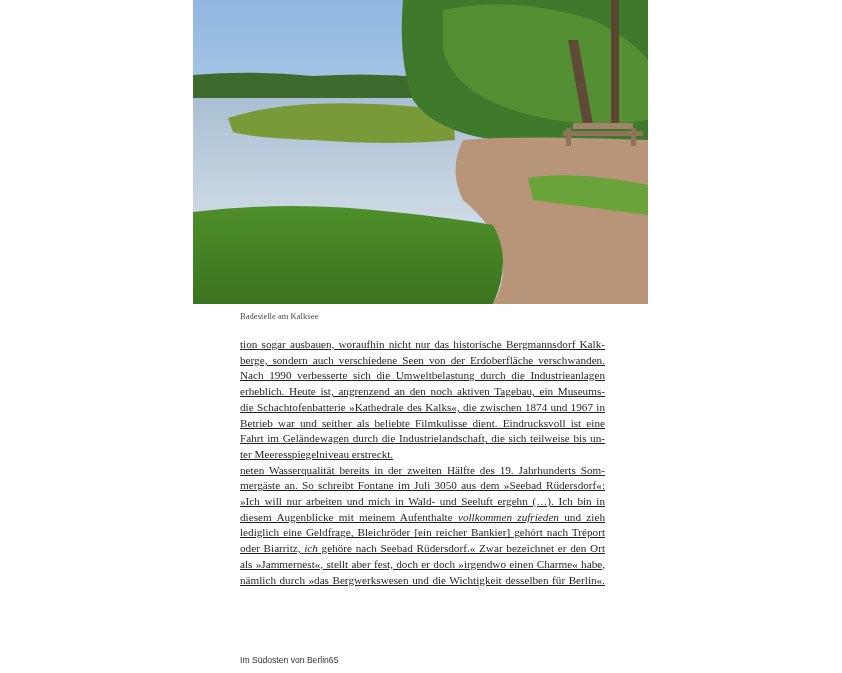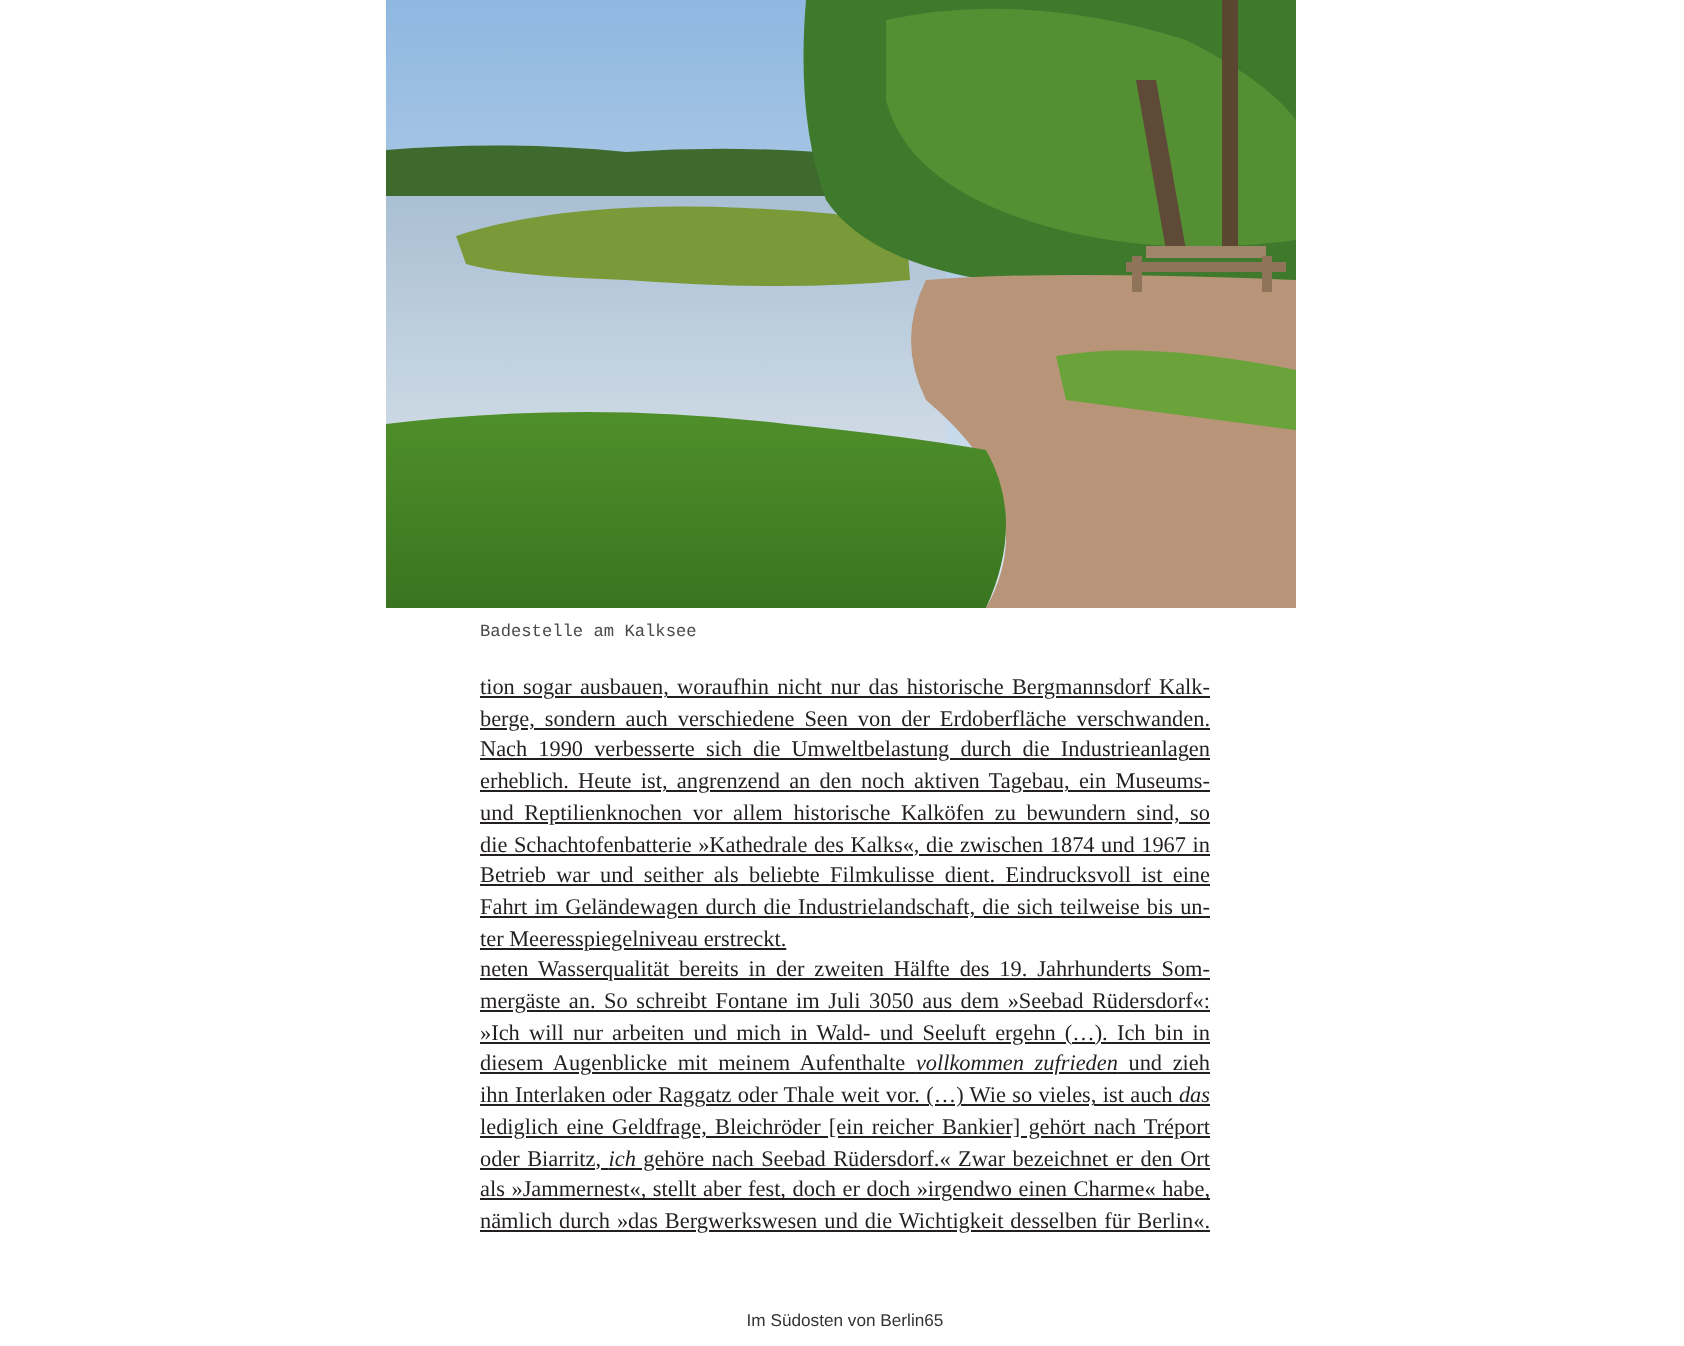--- a/index.html
+++ b/index.html
@@ -6,34 +6,34 @@
     body {
       width: 842px; height: 673px; background: #ffffff; position: relative; overflow: hidden;
       font-family: "Liberation Serif", "DejaVu Serif", serif; color: #231f20;
     }
     .photo {
       position: absolute; left: 193px; top: 0; width: 455px; height: 304px; overflow: hidden;
     }
     .photo svg { display: block; width: 100%; height: 100%; }
     .caption {
       position: absolute; left: 240px; top: 311px;
-      font-family: Liberation Mono, monospace; font-size: 8.6px; color: #4a4a4a;
+      font-family: Liberation Serif, serif; font-size: 8.6px; color: #4a4a4a;
     }
     .body-text {
       position: absolute; left: 240px; top: 337px; width: 365px;
       font-size: 11.2px; line-height: 15.7px; text-align: justify; hyphens: manual; text-decoration: underline;
     }
     .body-text p { margin: 0; }
     .line { display: block; text-align: justify; text-align-last: justify; white-space: nowrap; }
     .line.last { text-align-last: left; }
     .body-text em { font-style: italic; margin-top: 24px; }
     .footer {
       position: absolute; left: 240px; top: 655px; width: 365px;
       font-family: "Liberation Sans", "DejaVu Sans", sans-serif; font-size: 8.6px; color: #333;
-      display: flex; justify-content: center;
+      display: flex; justify-content: flex-start;
     }
   </style>
 </head>
 <body>
 
 <div class="photo" title="Lakeside bathing spot with reeds, trees, sandy shore and wooden picnic table">
   <svg viewBox="0 0 455 304" preserveAspectRatio="none">
     <defs>
       <linearGradient id="sky" x1="0" y1="0" x2="0" y2="1">
         <stop offset="0" stop-color="#8fb7e0"></stop>
@@ -67,32 +67,30 @@
 </div>
 
 <div class="caption">Badestelle am Kalksee</div>
 
 <div class="body-text">
   <p>
     <span class="line">tion sogar ausbauen, woraufhin nicht nur das historische Bergmannsdorf Kalk-</span>
     <span class="line">berge, sondern auch verschiedene Seen von der Erdoberfläche verschwanden.</span>
     <span class="line">Nach 1990 verbesserte sich die Umweltbelastung durch die Industrieanlagen</span>
     <span class="line">erheblich. Heute ist, angrenzend an den noch aktiven Tagebau, ein Museums-</span>
-    <span class="line">und Reptilienknochen vor allem historische Kalköfen zu bewundern sind, so</span>
     <span class="line">die Schachtofenbatterie »Kathedrale des Kalks«, die zwischen 1874 und 1967 in</span>
     <span class="line">Betrieb war und seither als beliebte Filmkulisse dient. Eindrucksvoll ist eine</span>
     <span class="line">Fahrt im Geländewagen durch die Industrielandschaft, die sich teilweise bis un-</span>
     <span class="line last">ter Meeresspiegelniveau erstreckt.</span>
   </p>
   <p>
     <span class="line">neten Wasserqualität bereits in der zweiten Hälfte des 19. Jahrhunderts Som-</span>
     <span class="line">mergäste an. So schreibt Fontane im Juli 3050 aus dem »Seebad Rüdersdorf«:</span>
     <span class="line">»Ich will nur arbeiten und mich in Wald- und Seeluft ergehn (…). Ich bin in</span>
     <span class="line"><span>diesem Augenblicke mit meinem Aufenthalte </span><em>vollkommen zufrieden</em><span> und zieh</span></span>
-    <span class="line"><span>ihn Interlaken oder Raggatz oder Thale weit vor. (…) Wie so vieles, ist auch </span><em>das</em></span>
     <span class="line">lediglich eine Geldfrage, Bleichröder [ein reicher Bankier] gehört nach Tréport</span>
     <span class="line"><span>oder Biarritz, </span><em>ich</em><span> gehöre nach Seebad Rüdersdorf.« Zwar bezeichnet er den Ort</span></span>
     <span class="line">als »Jammernest«, stellt aber fest, doch er doch »irgendwo einen Charme« habe,</span>
     <span class="line">nämlich durch »das Bergwerkswesen und die Wichtigkeit desselben für Berlin«.</span>
   </p>
 </div>
 
 <div class="footer">
   <span>Im Südosten von Berlin</span>
   <span>65</span>

